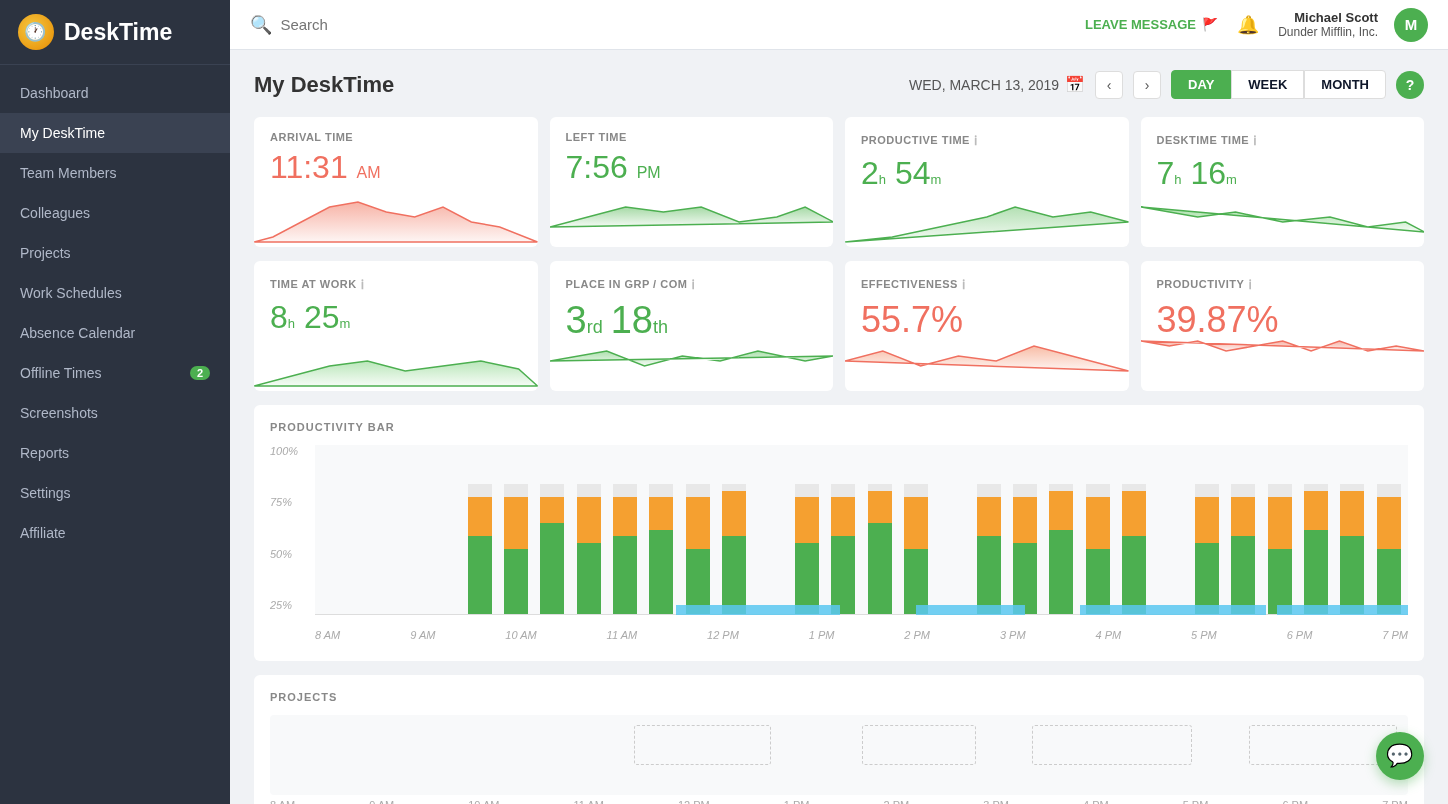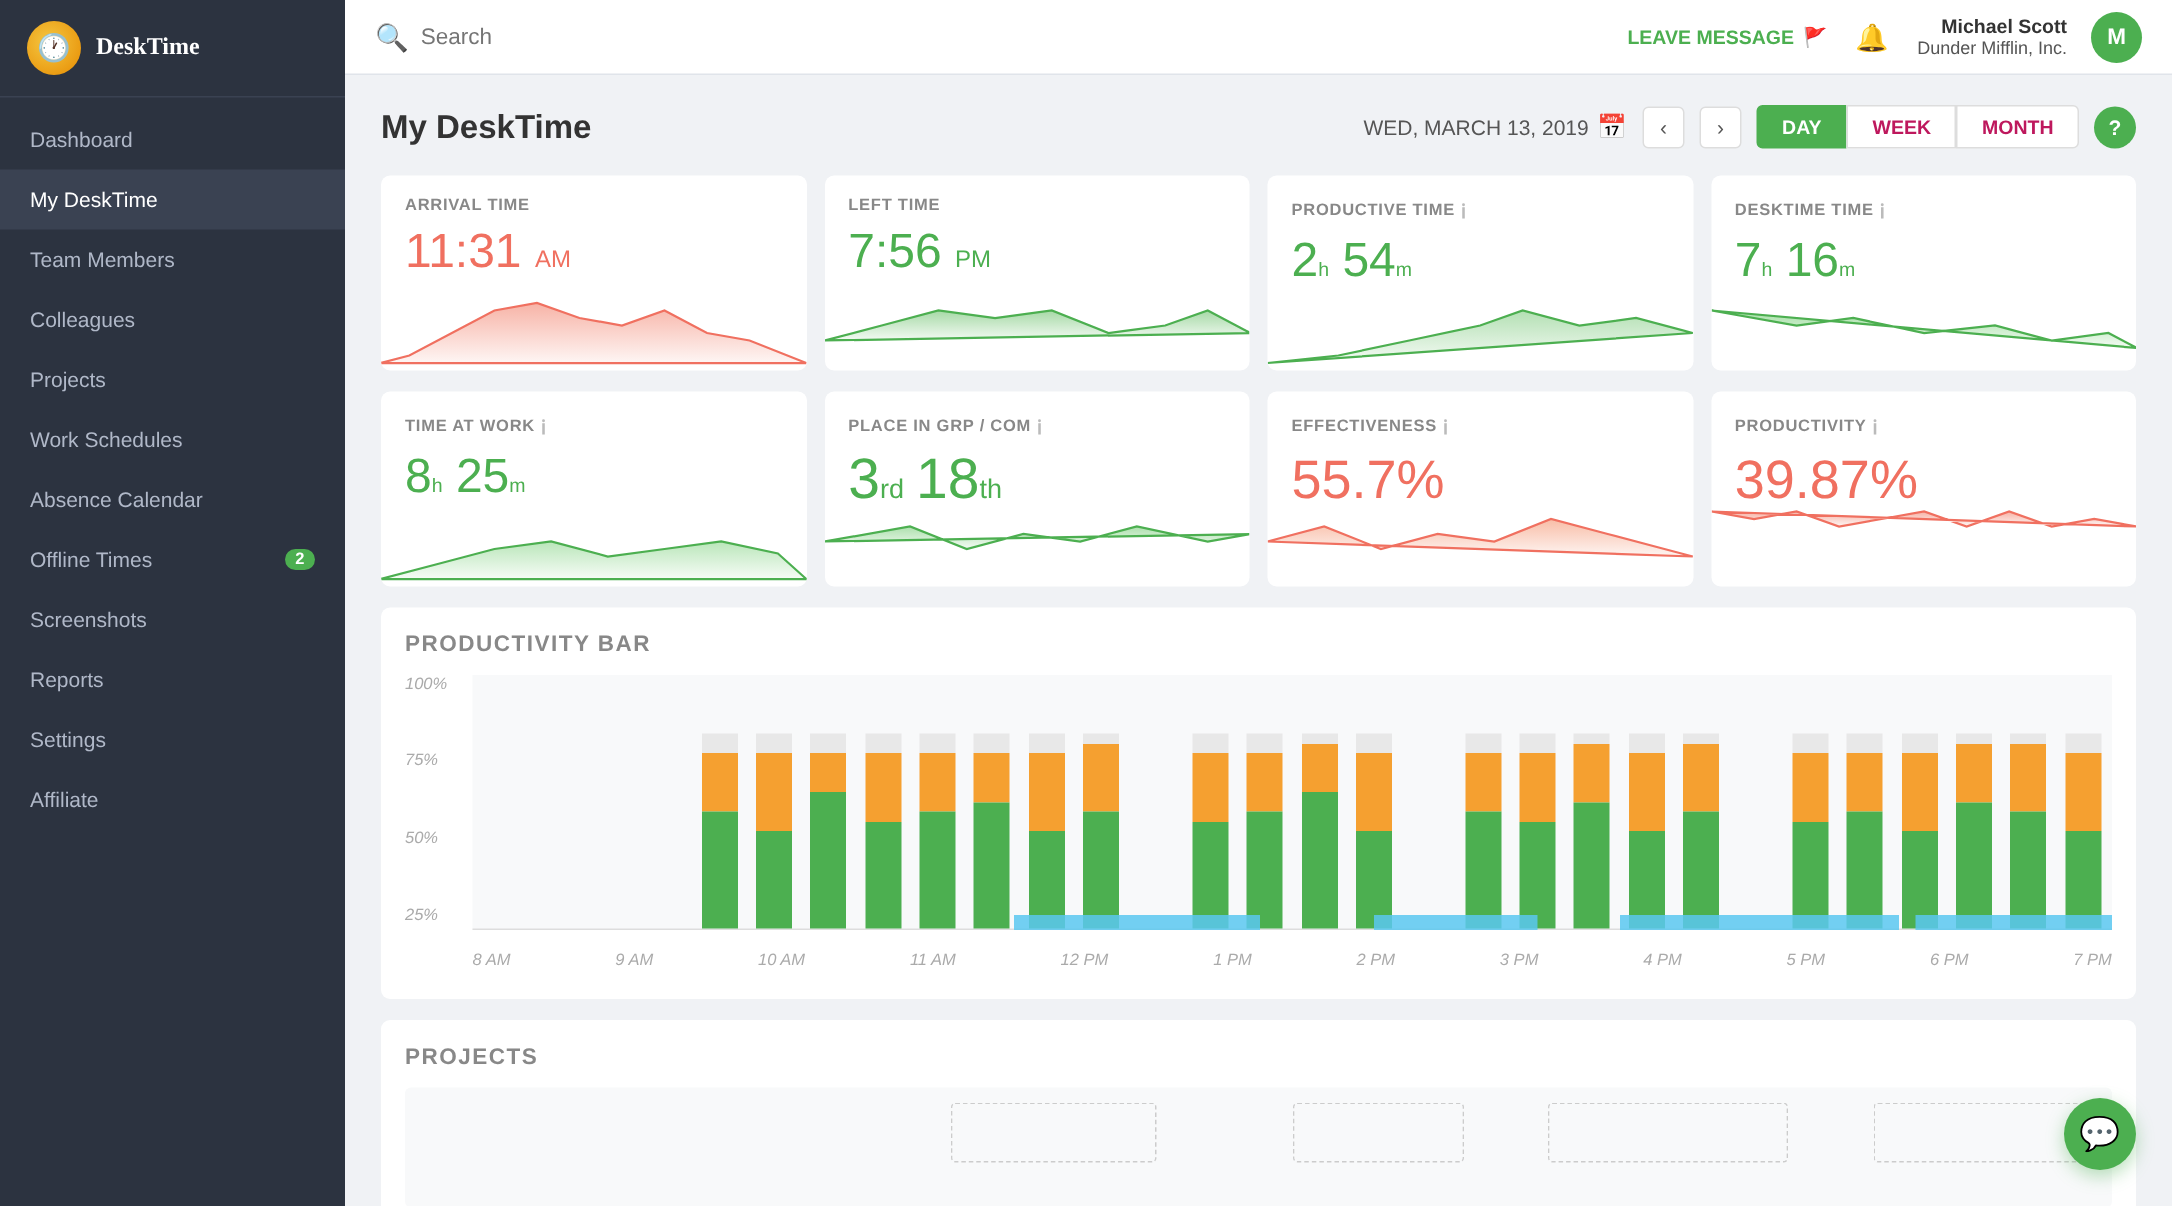--- a/index.html
+++ b/index.html
@@ -23,21 +23,21 @@
       border-bottom: 1px solid #3a4252;
     }
     #sidebar .logo-icon {
       width: 36px; height: 36px;
       background: radial-gradient(circle at 40% 40%, #f5c842, #e68a00);
       border-radius: 50%;
       display: flex; align-items: center; justify-content: center;
       font-size: 18px;
     }
     #sidebar .logo-text {
-      font-size: 16px; font-weight: 700; color: #fff; font-family: Liberation Serif, serif;
+      font-size: 23px; font-weight: 700; color: #fff;
     }
     #sidebar nav { flex: 1; padding-top: 8px; }
     #sidebar .nav-item {
       display: flex; align-items: center; justify-content: space-between;
       padding: 12px 20px;
       font-size: 14px;
       color: #b0b8c8;
       cursor: pointer;
       transition: background 0.15s;
     }
@@ -109,21 +109,21 @@
     .nav-arrow {
       width: 28px; height: 28px; border: 1px solid #ddd; border-radius: 4px;
       display: flex; align-items: center; justify-content: center;
       background: #fff; cursor: pointer; font-size: 14px; color: #555;
     }
     .view-tabs { display: flex; }
     .view-tab {
       padding: 6px 16px;
       font-size: 13px; font-weight: 600;
       border: 1px solid #ddd;
-      background: #fff; color: #be185d;
+      background: #fff; color: #0f172a;
       cursor: pointer;
     }
     .view-tab:first-child { border-radius: 4px 0 0 4px; }
     .view-tab:last-child { border-radius: 0 4px 4px 0; }
     .view-tab.active { background: #4caf50; color: #fff; border-color: #4caf50; }
     .help-btn {
       width: 28px; height: 28px; border-radius: 50%;
       background: #4caf50; color: #fff;
       display: flex; align-items: center; justify-content: center;
       font-size: 14px; font-weight: 700; cursor: pointer;
@@ -161,21 +161,21 @@
     .chart-area svg { width: 100%; height: 100%; }
 
     
     .section-card {
       background: #fff;
       border-radius: 6px;
       padding: 16px;
       margin-bottom: 14px;
     }
     .section-title {
-      font-size: 15px; font-weight: 700; letter-spacing: 1px;
+      font-size: 11px; font-weight: 700; letter-spacing: 1px;
       color: #888; text-transform: uppercase; margin-bottom: 12px;
     }
     .productivity-chart-container {
       position: relative;
       height: 200px;
       font-style: italic;
     }
     .y-axis-labels {
       position: absolute; left: 0; top: 0; bottom: 30px;
       display: flex; flex-direction: column; justify-content: space-between;

